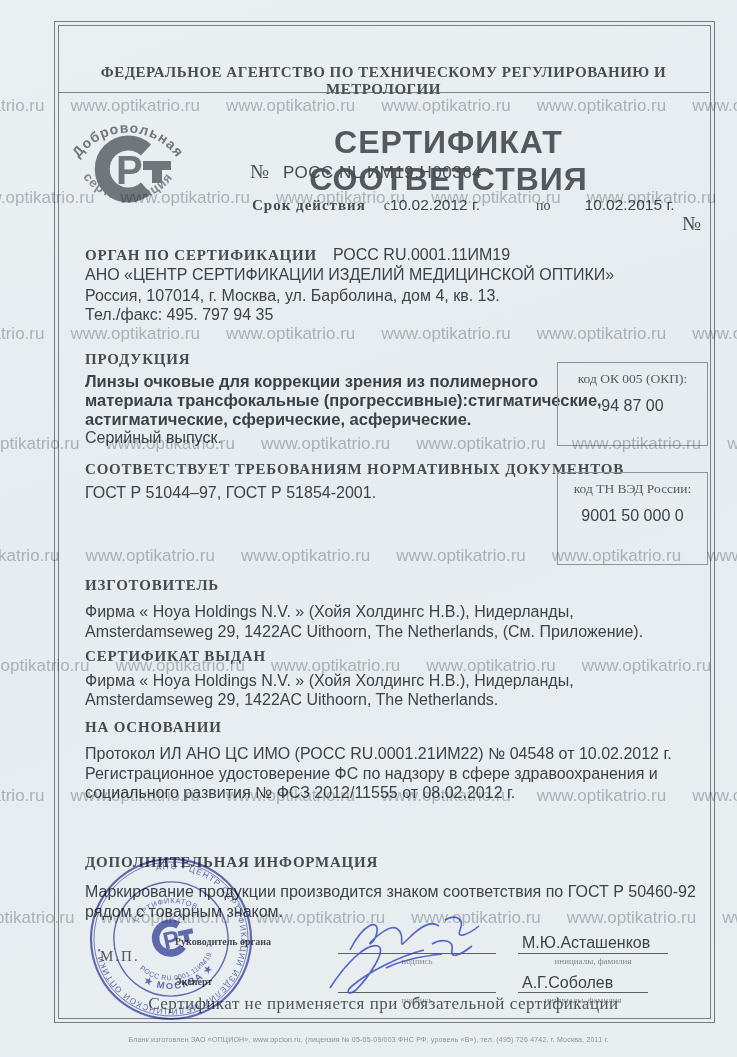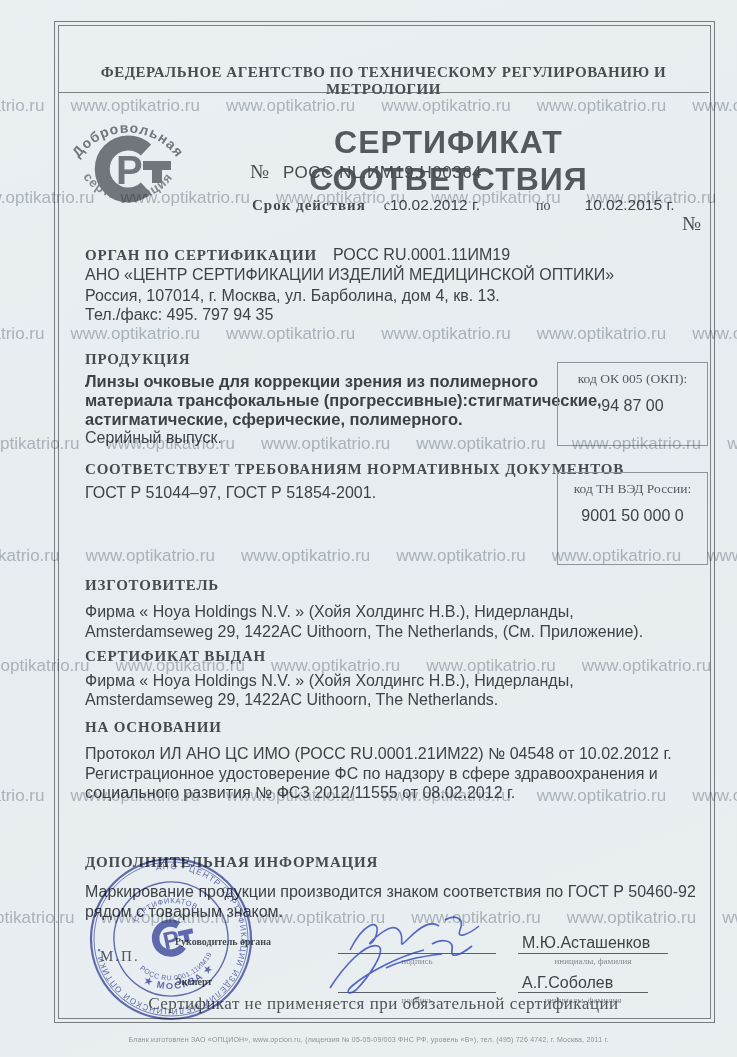--- a/index.html
+++ b/index.html
@@ -178,21 +178,21 @@
     <span class="lbl">ОРГАН ПО СЕРТИФИКАЦИИ</span>
     <span class="body">РОСС RU.0001.11ИМ19</span>
   </div>
   <div class="sec body" style="top:266px">АНО «ЦЕНТР СЕРТИФИКАЦИИ ИЗДЕЛИЙ МЕДИЦИНСКОЙ ОПТИКИ»</div>
   <div class="sec body" style="top:287px">Россия, 107014, г. Москва, ул. Барболина, дом 4, кв. 13.</div>
   <div class="sec body" style="top:306px">Тел./факс: 495. 797 94 35</div>
 
   <div class="sec lbl" style="top:351px">ПРОДУКЦИЯ</div>
   <div class="sec bodyb" style="top:372px">Линзы очковые для коррекции зрения из полимерного</div>
   <div class="sec bodyb" style="top:391px">материала  трансфокальные (прогрессивные):стигматические,</div>
-  <div class="sec bodyb" style="top:410px">астигматические, сферические, полимерного.</div>
+  <div class="sec bodyb" style="top:410px">астигматические, сферические, асферические.</div>
   <div class="sec body" style="top:429px">Серийный выпуск.</div>
 
   <div class="codebox" style="top:362px;height:84px">
     <div class="clabel">код ОК 005 (ОКП):</div>
     <div class="cval">94 87 00</div>
   </div>
 
   <div class="sec lbl" style="top:461px">СООТВЕТСТВУЕТ ТРЕБОВАНИЯМ НОРМАТИВНЫХ ДОКУМЕНТОВ</div>
   <div class="sec body" style="top:484px">ГОСТ Р 51044–97, ГОСТ Р 51854-2001.</div>
 

